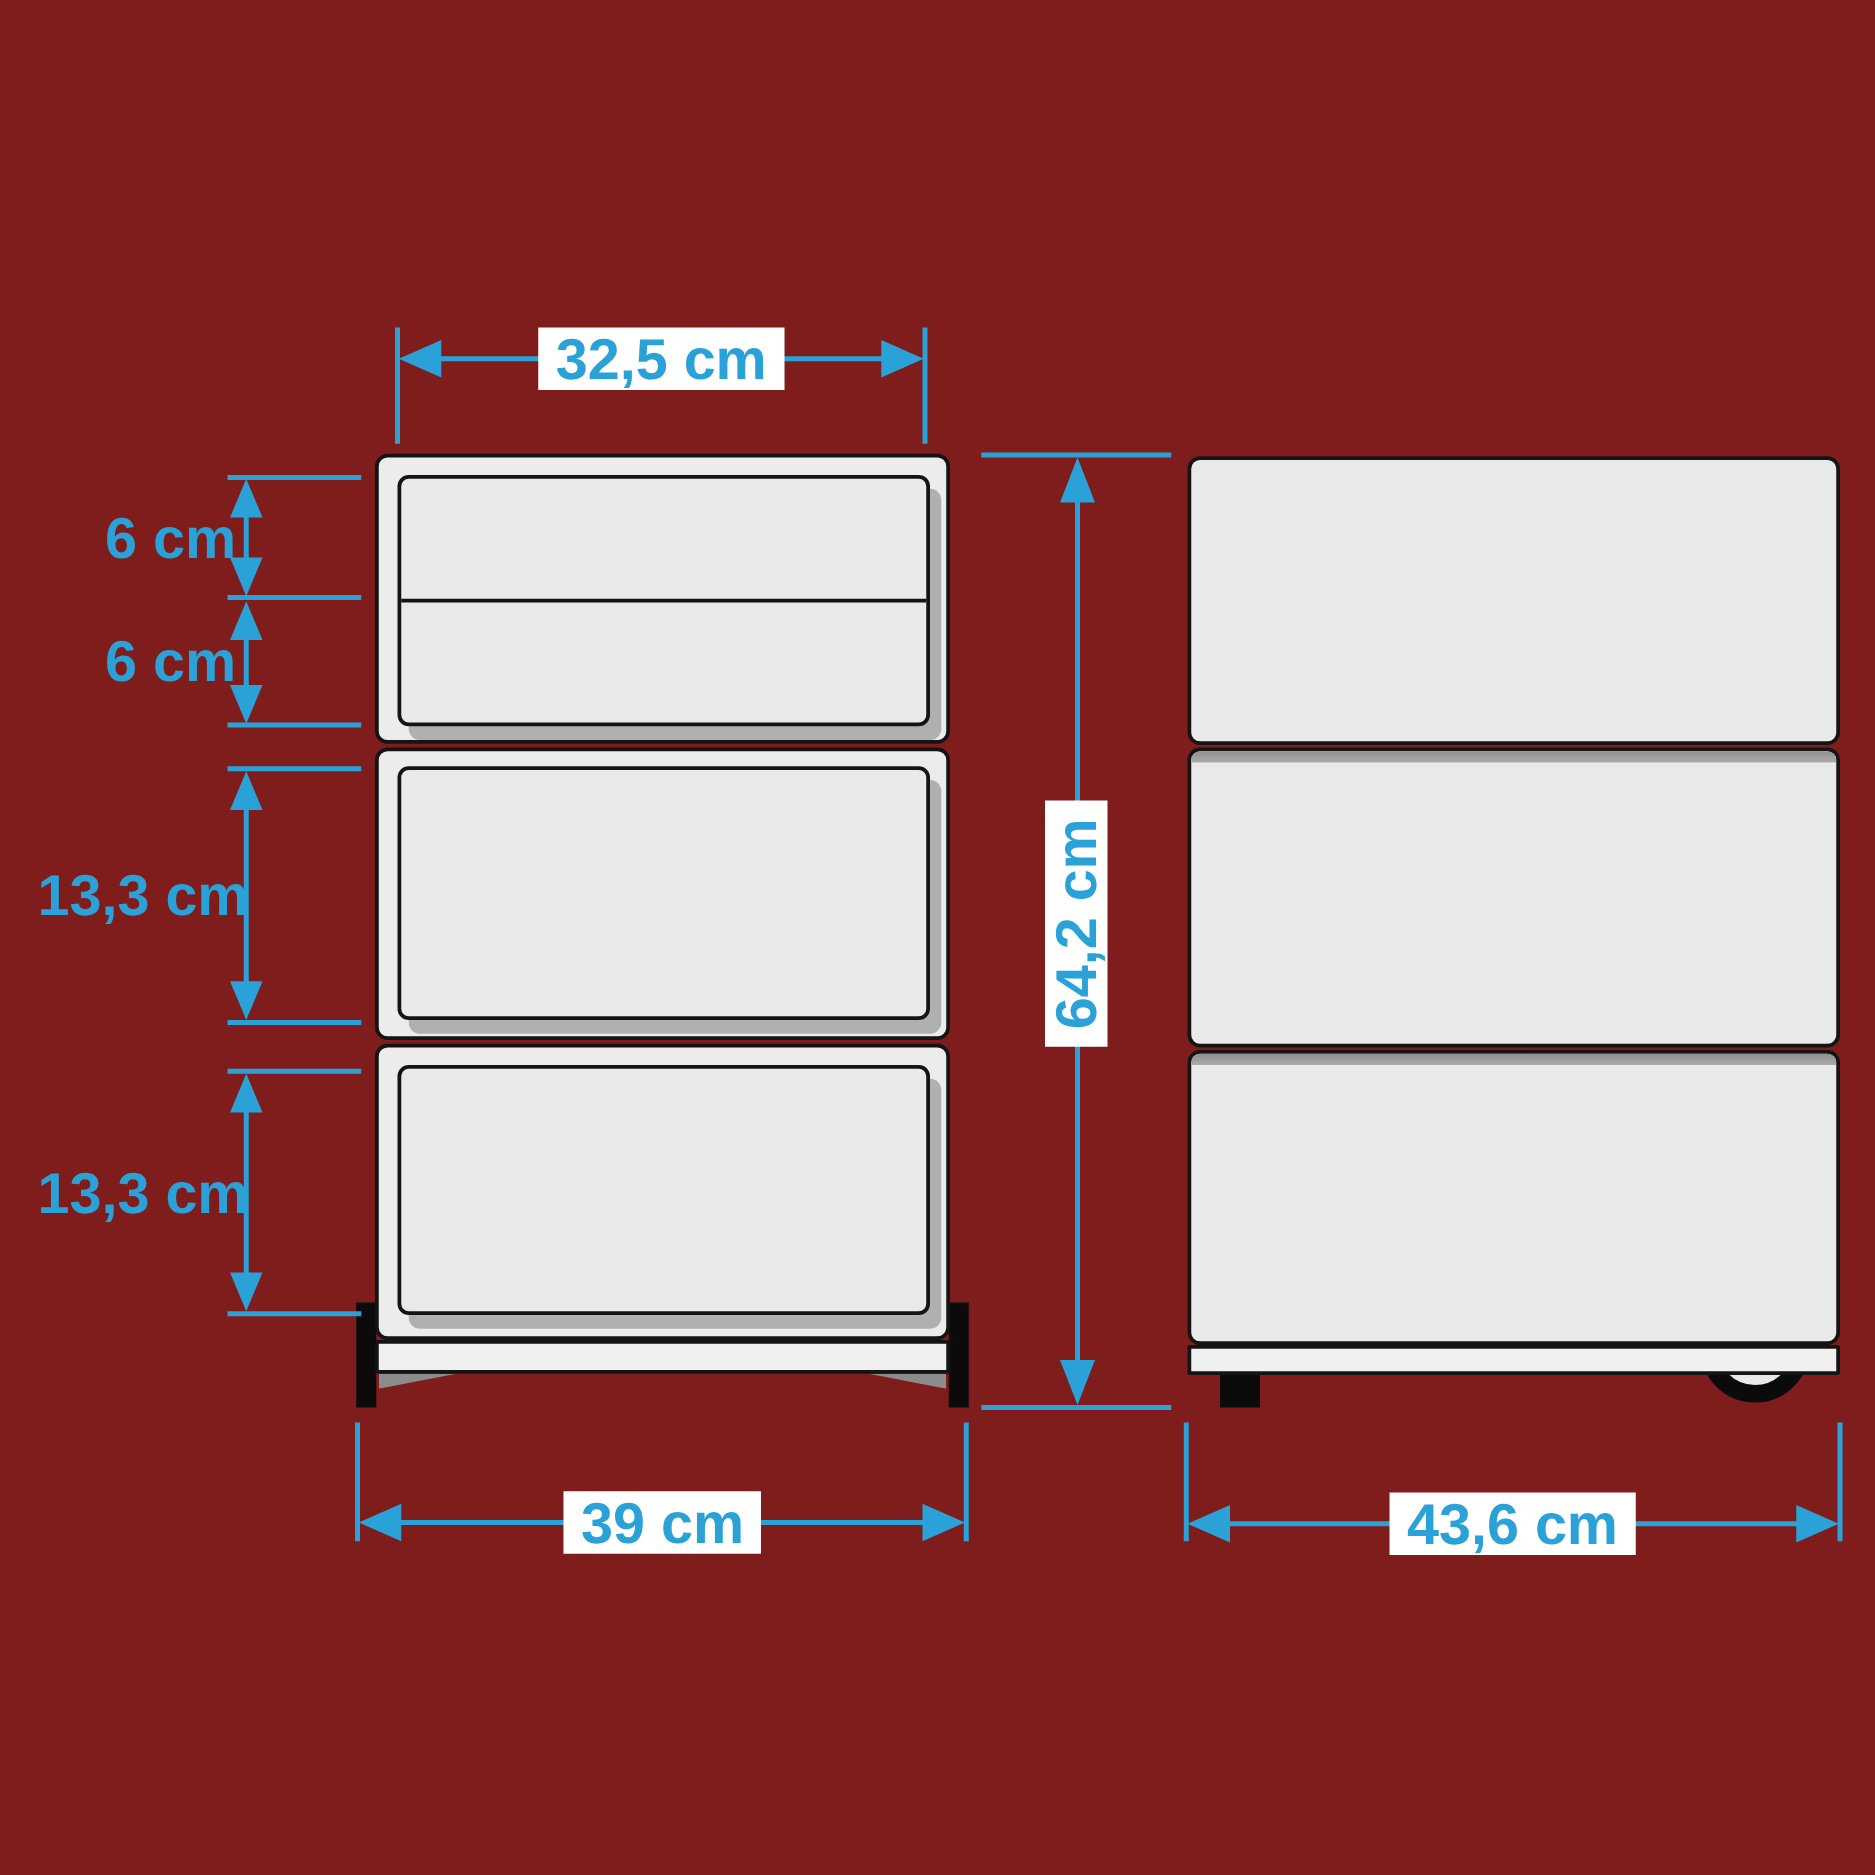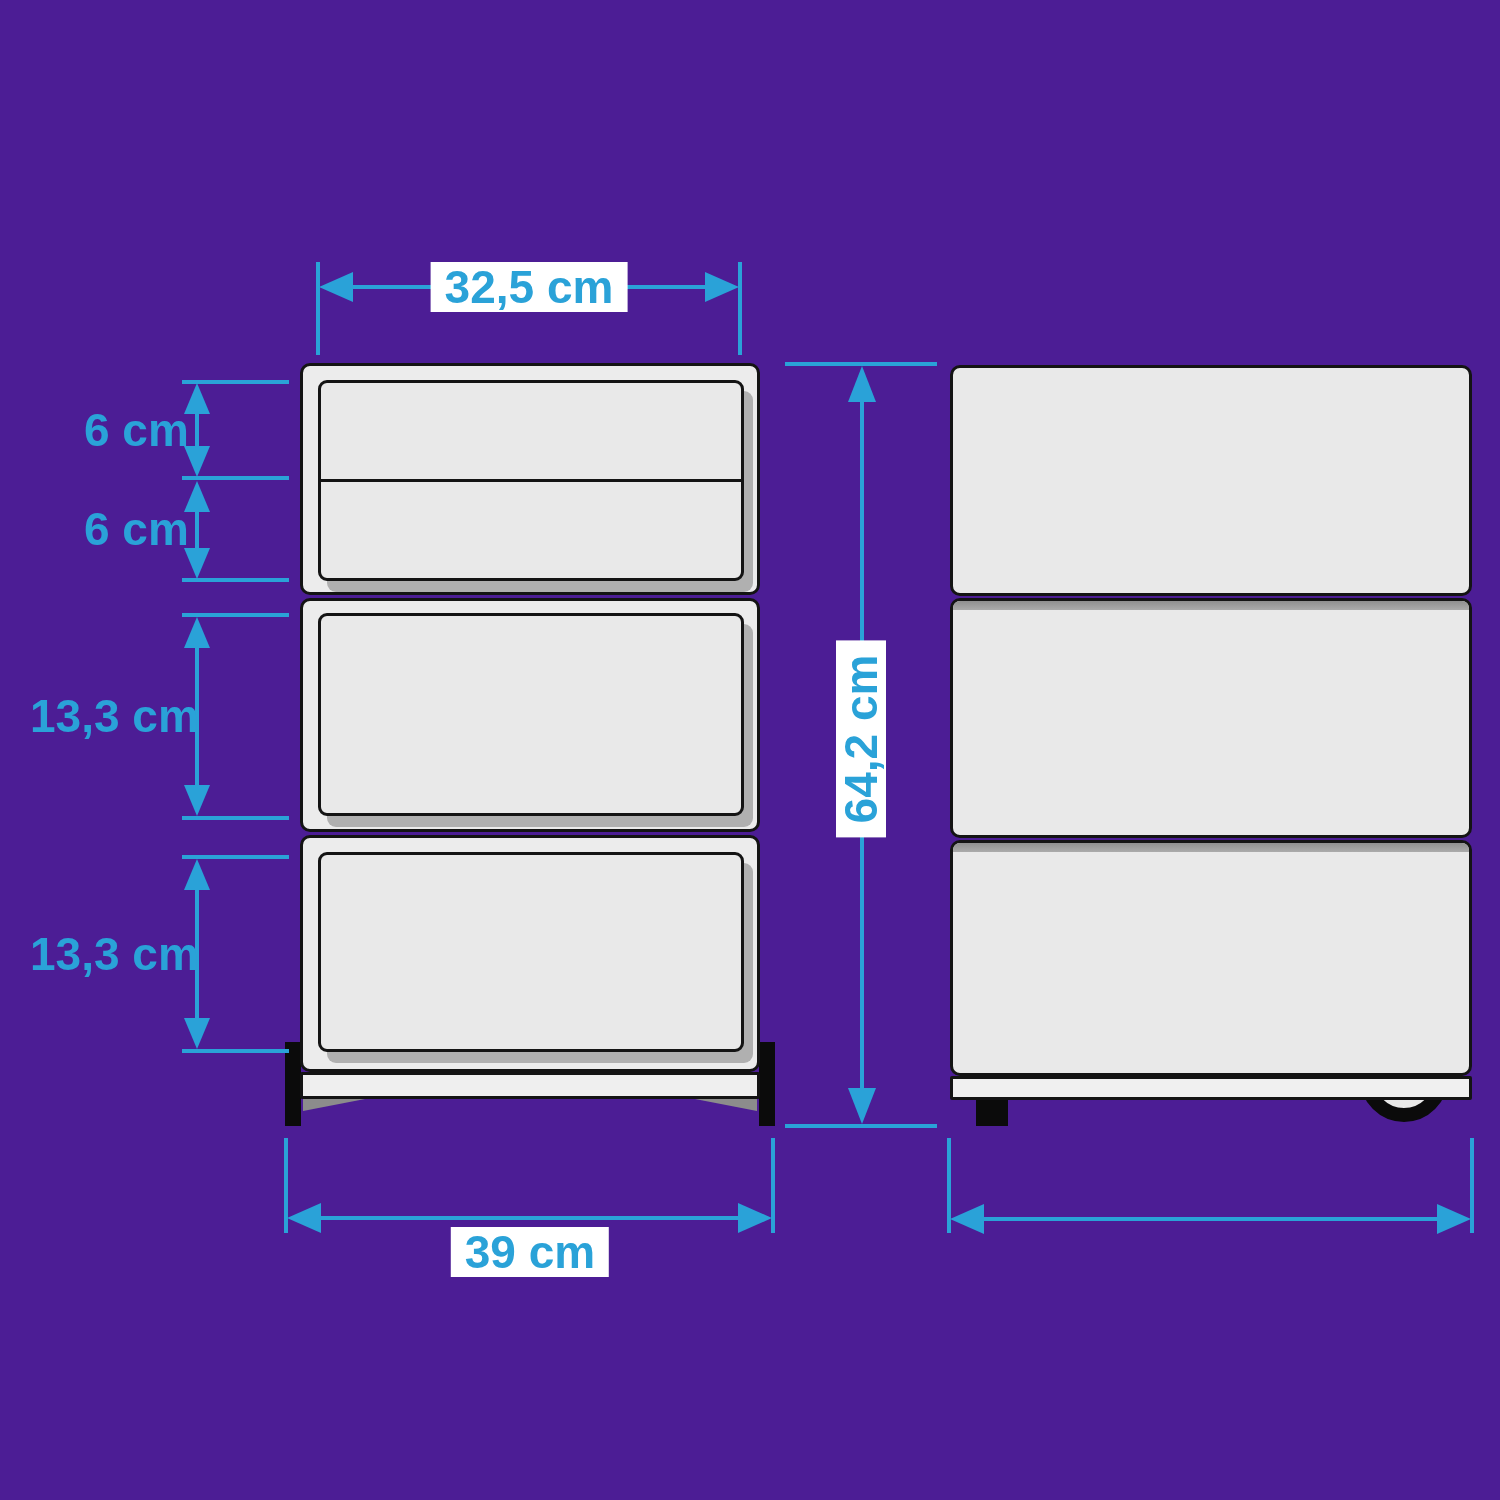--- a/index.html
+++ b/index.html
@@ -1,17 +1,17 @@
 <!DOCTYPE html>
 <html><head>
 <meta charset="utf-8">
 <style>
   html,body{margin:0;padding:0;background:#fff;}
   #canvas{
-    position:relative;width:1500px;height:1500px;background:#4c1d95;overflow:hidden;
+    position:relative;width:1500px;height:1500px;background:#7f1d1d;overflow:hidden;
     font-family:"Liberation Sans","DejaVu Sans",sans-serif;
   }
   
   .module{
     position:absolute;background:#ececec;border:3px solid #141414;border-radius:10px;
     box-sizing:border-box;
   }
   .drawer-front{
     position:absolute;background:#e9e9e9;border:3px solid #141414;border-radius:9px;
     box-sizing:border-box;box-shadow:9px 11px 0 0 #b0b0b0;
@@ -151,15 +151,16 @@
   <div class="dim-label right-anchored" style="left:84px;top:430px;">6 cm</div>
 
   <div class="dim-label right-anchored" style="left:84px;top:529px;">6 cm</div>
 
   <div class="dim-label right-anchored" style="left:30px;top:716px;">13,3 cm</div>
 
   <div class="dim-label right-anchored" style="left:30px;top:954px;">13,3 cm</div>
 
   <div class="dim-label rotated" style="left:861px;top:739px;">64,2 cm</div>
 
-  <div class="dim-label" style="left:530px;top:1252px;">39 cm</div>
+  <div class="dim-label" style="left:530px;top:1218px;">39 cm</div>
 
+  <div class="dim-label" style="left:1210px;top:1219px;">43,6 cm</div>
 </div>
 
 </body></html>

